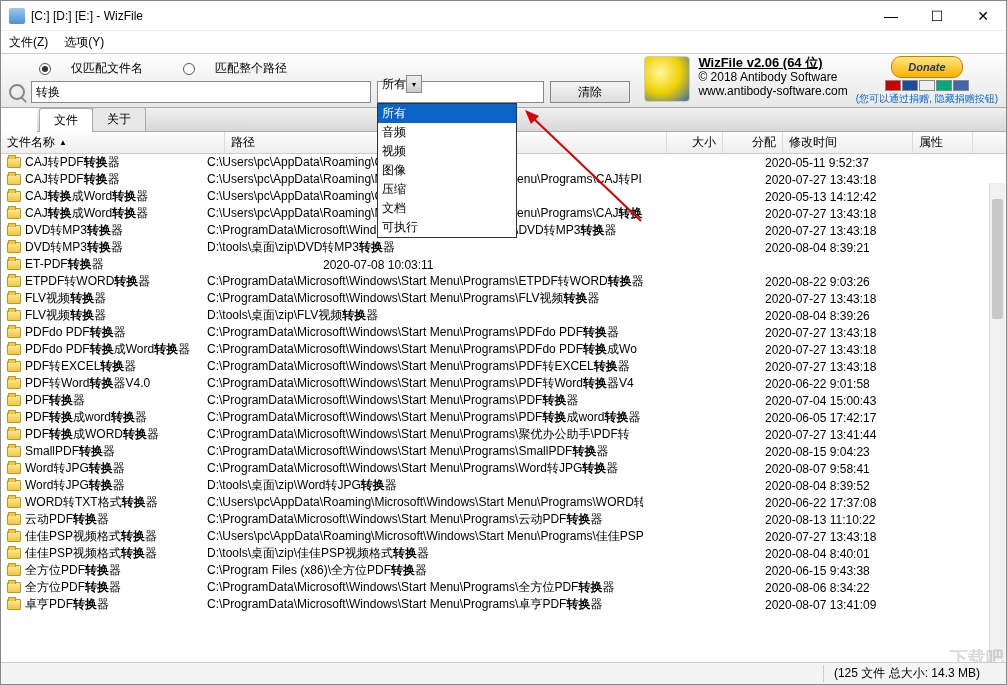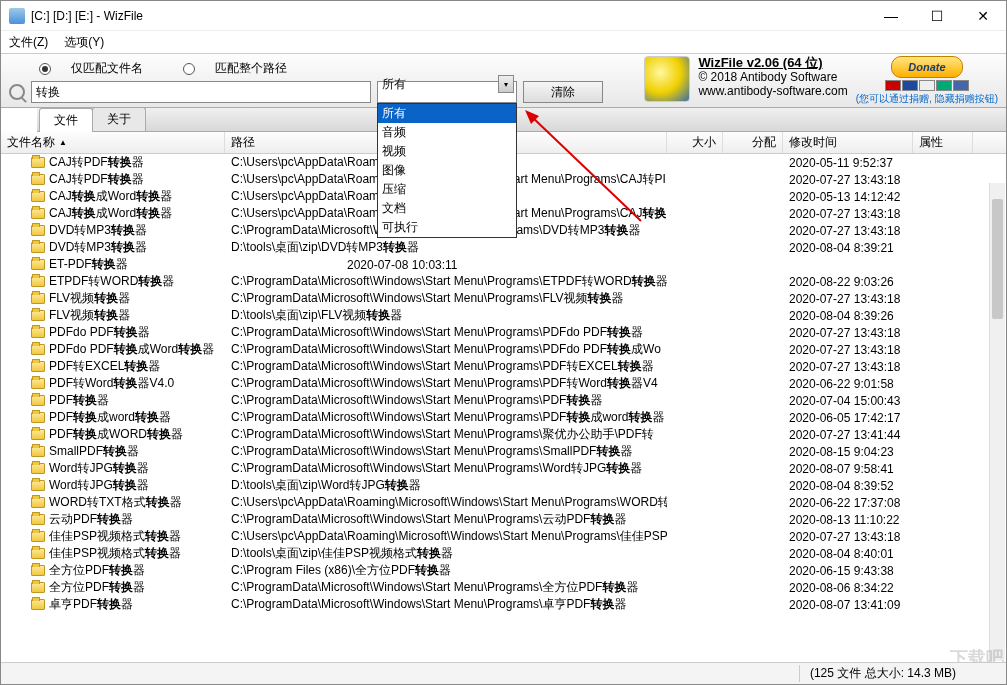--- a/index.html
+++ b/index.html
@@ -12,21 +12,21 @@
 .menubar span { padding: 2px 8px; }
 .toolbar { height: 55px; background: linear-gradient(#fdfdfd,#e8e8e8); border-top: 1px solid #ccc; border-bottom: 1px solid #aaa; display: flex; align-items: center; padding: 4px 8px; position: relative; }
 .radio-group { display: flex; gap: 40px; margin-left: 30px; margin-top: -24px; }
 .radio-group label { display: flex; align-items: center; gap: 20px; }
 .radio { width: 12px; height: 12px; border: 1px solid #555; border-radius: 50%; display: inline-flex; align-items: center; justify-content: center; background: #fff; }
 .radio.checked::after { content: ""; width: 6px; height: 6px; background: #333; border-radius: 50%; }
 .searchrow { position: absolute; left: 8px; right: 8px; bottom: 4px; display: flex; align-items: center; gap: 6px; }
 .search-icon { width: 16px; height: 16px; border: 2px solid #888; border-radius: 50%; position: relative; }
 .search-icon::after { content: ""; position: absolute; width: 6px; height: 2px; background: #888; bottom: -3px; right: -4px; transform: rotate(45deg); }
 .search-input { width: 340px; height: 22px; border: 1px solid #888; padding: 0 4px; background: #fff; }
-.filter-select { width: 140px; height: 22px; border: 1px solid #888; background: #fff; display: flex; align-items: center; justify-content: space-between; padding: 0 2px 16px 4px; position: relative; }
+.filter-select { width: 167px; height: 22px; border: 1px solid #888; background: #fff; display: flex; align-items: center; justify-content: flex-start; padding: 0 2px 16px 4px; position: relative; }
 .dropdown-btn { width: 16px; height: 18px; background: linear-gradient(#eee,#ccc); border: 1px solid #888; display: flex; align-items: center; justify-content: center; font-size: 8px; }
 .dropdown-list { position: absolute; top: 21px; left: -1px; width: 140px; border: 1px solid #333; background: #fff; z-index: 100; }
 .dropdown-list div { padding: 1px 4px; }
 .dropdown-list div.sel { background: #0a64c8; color: #fff; }
 .clear-btn { width: 80px; height: 22px; background: linear-gradient(#f5f5f5,#ddd); border: 1px solid #888; }
 .brand { position: absolute; right: 8px; top: 2px; display: flex; align-items: flex-start; gap: 8px; }
 .brand-icon { width: 46px; height: 46px; border: 1px solid #ccc; background: radial-gradient(circle at 35% 35%, #fff8a0, #f0d000 50%, #3a6ea8); border-radius: 4px; position: relative; }
 .brand-text { font-size: 11px; line-height: 14px; }
 .brand-text b { font-size: 13px; text-decoration: underline; }
 .donate { text-align: center; }
@@ -38,32 +38,32 @@
 .tab { padding: 3px 14px; border: 1px solid #aaa; border-bottom: none; background: #e8e8e8; border-radius: 3px 3px 0 0; margin-right: -1px; }
 .tab.active { background: #fff; position: relative; top: 1px; }
 .list-header { height: 22px; display: flex; align-items: center; border-bottom: 1px solid #ccc; background: linear-gradient(#fdfdfd,#eee); }
 .col { padding: 0 6px; border-right: 1px solid #ddd; height: 100%; display: flex; align-items: center; overflow: hidden; }
 .col-name { width: 224px; }
 .col-path { width: 442px; }
 .col-size { width: 56px; justify-content: flex-end; }
 .col-alloc { width: 60px; justify-content: flex-end; }
 .col-mod { width: 130px; }
 .col-attr { width: 60px; }
-.list-body { height: 500px; overflow: hidden; margin-left: 24px; }
+.list-body { height: 500px; overflow: hidden; }
 .row { height: 17px; display: flex; align-items: center; }
 .folder-icon { width: 14px; height: 11px; background: linear-gradient(#ffe89a,#f0c840); border: 1px solid #c09820; border-radius: 1px; margin-right: 4px; position: relative; flex-shrink: 0; }
 .folder-icon::before { content: ""; position: absolute; top: -3px; left: 0; width: 6px; height: 3px; background: #f0c840; border: 1px solid #c09820; border-bottom: none; border-radius: 1px 1px 0 0; }
 .cell { padding: 0 6px; overflow: hidden; white-space: nowrap; }
 .cell-name { width: 200px; display: flex; align-items: center; }
 .cell-path { width: 442px; }
 .cell-size { width: 56px; text-align: right; }
 .cell-alloc { width: 60px; text-align: right; }
 .cell-mod { width: 130px; }
 .arrow { position: absolute; z-index: 200; pointer-events: none; }
-.statusbar { position: absolute; bottom: 0; left: 0; right: 0; height: 22px; border-top: 1px solid #ccc; display: flex; align-items: center; justify-content: flex-end; padding: 0 40px 0 4px; background: #f4f4f4; }
+.statusbar { position: absolute; bottom: 0; left: 0; right: 0; height: 22px; border-top: 1px solid #ccc; display: flex; align-items: center; justify-content: flex-end; padding: 0 16px 0 4px; background: #f4f4f4; }
 .status-seg { border-left: 1px solid #ccc; padding: 0 10px; }
 .scrollbar-v { position: absolute; right: 1px; top: 182px; width: 16px; bottom: 23px; background: #f0f0f0; border-left: 1px solid #ddd; }
 .scroll-thumb { position: absolute; left: 2px; right: 2px; top: 16px; height: 120px; background: #c8c8c8; border-radius: 2px; }
 .watermark { position: absolute; right: 2px; bottom: 14px; font-size: 18px; color: rgba(0,0,0,0.15); font-weight: bold; }
 b.hl { font-weight: bold; }
 </style>
 </head>
 <body>
 
 <div class="titlebar">

